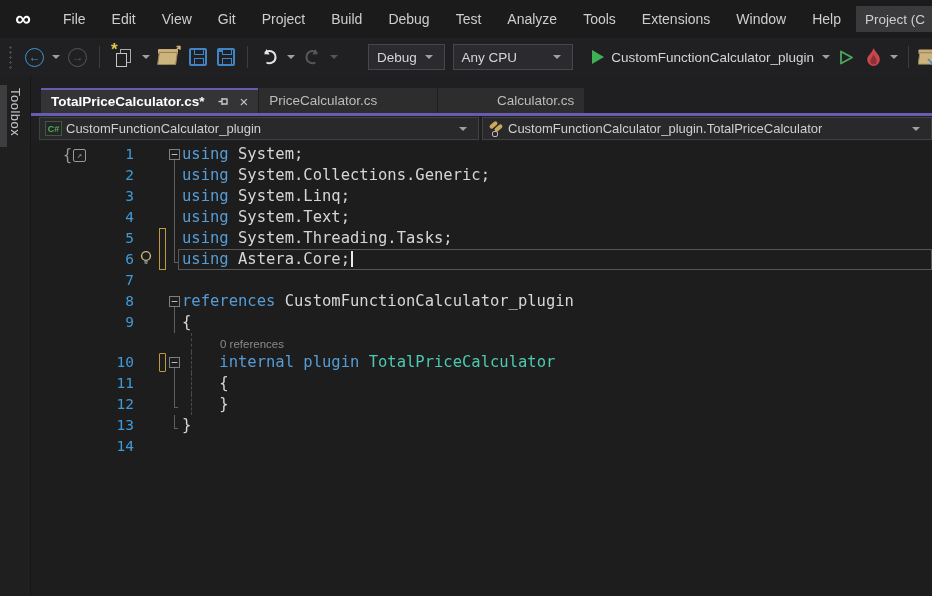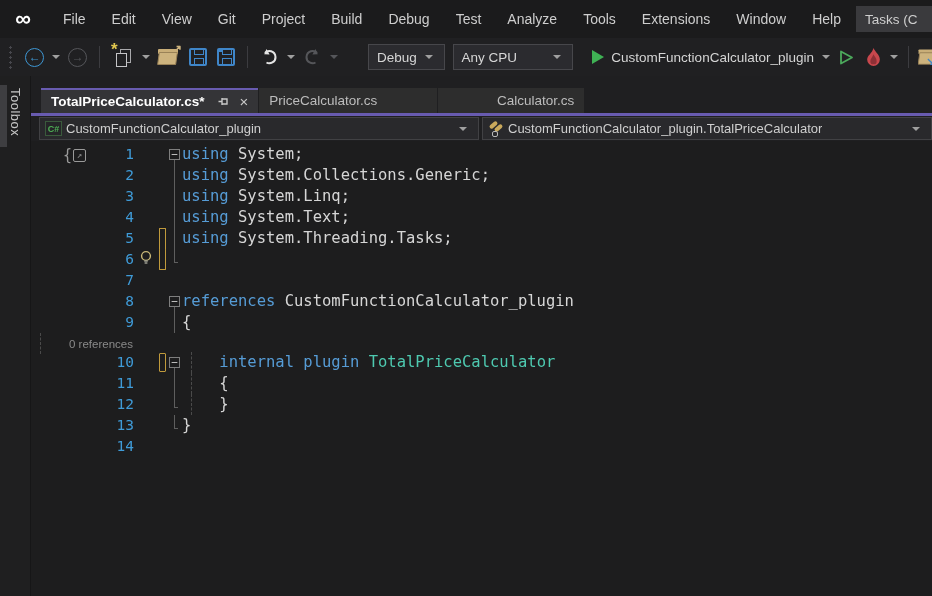--- a/index.html
+++ b/index.html
@@ -82,21 +82,21 @@
   .class-glyph .ring { position:absolute; left:4px; bottom:0; width:6px; height:6px; border:1.3px solid #B9B9B9; border-radius:2px; }
 
   
   .editor { flex:1; background:#1D1D1E; padding-top:3px; position:relative;
     font-family:"DejaVu Sans Mono", monospace; font-size:15.5px; overflow:hidden; }
   .brace-badge { position:absolute; left:32px; top:5px; display:flex; align-items:center; color:#9A9A9A; z-index:2; }
   .brace-badge .brace { font-size:15px; font-family:"DejaVu Sans Mono", monospace; }
   .brace-badge .box { width:13px; height:13px; border:1px solid #9A9A9A; border-radius:2px; font-size:9px;
     display:flex; align-items:center; justify-content:center; margin-left:1px; }
   .row { display:flex; height:21px; align-items:stretch; }
-  .row.lens { height:19px;flex-direction:column; }
+  .row.lens { height:19px; }
   .c-num { width:103px; text-align:right; color:#3F9BD8; font-size:14.5px; line-height:21px; }
   .c-bulb { width:24px; display:flex; align-items:center; justify-content:center; }
   .c-bar { width:10px; position:relative; }
   .c-bar .bar { position:absolute; left:1px; width:7px; border:1.5px solid #C09A3C; border-radius:1px; top:0; bottom:0; }
   .c-bar .bar.top { border-bottom:none; bottom:-1px; }
   .c-bar .bar.bottom { border-top:none; top:0; }
   .c-bar .bar.solo { top:1px; bottom:1px; }
   .c-fold { width:14px; position:relative; }
   .c-fold .vline { position:absolute; left:6px; top:0; bottom:0; border-left:1px solid #5E5E5E; }
   .c-fold.end .vline { bottom:7px; }
@@ -125,21 +125,21 @@
       <div class="menu-item">Project</div>
       <div class="menu-item">Build</div>
       <div class="menu-item">Debug</div>
       <div class="menu-item">Test</div>
       <div class="menu-item">Analyze</div>
       <div class="menu-item">Tools</div>
       <div class="menu-item">Extensions</div>
       <div class="menu-item">Window</div>
       <div class="menu-item">Help</div>
     </div>
-  <div class="search-box">Tasks (C</div>
+  <div class="search-box">Project (C</div>
 </div>
 
 <div class="toolbar">
   <div class="grip"></div>
   <div class="tb-btn">
       <div class="circle-btn">←</div>
     </div>
   <div class="caret"></div>
   <div class="tb-btn">
       <div class="circle-btn disabled">→</div>
@@ -320,20 +320,21 @@
                   <circle cx="7" cy="6" r="4.4" fill="none" stroke="#C9B877" stroke-width="1.4"></circle>
                   <path d="M5.2 11 H8.8 M5.6 13 H8.4" stroke="#9A9A90" stroke-width="1.3"></path>
                 </svg></span>
             </div>
             <div class="c-bar">
               <div class="bar bottom"></div>
             </div>
             <div class="c-fold end">
               <div class="vline"></div>
             </div>
+            <div class="c-code cur"><span class="k">using</span><span> Astera.Core;</span><span class="caret-bar"></span></div>
           </div>
           <div class="row">
             <div class="c-num">7</div>
             <div class="c-bulb"></div>
             <div class="c-bar"></div>
             <div class="c-fold"></div>
             <div class="c-code"></div>
           </div>
           <div class="row">
             <div class="c-num">8</div>

